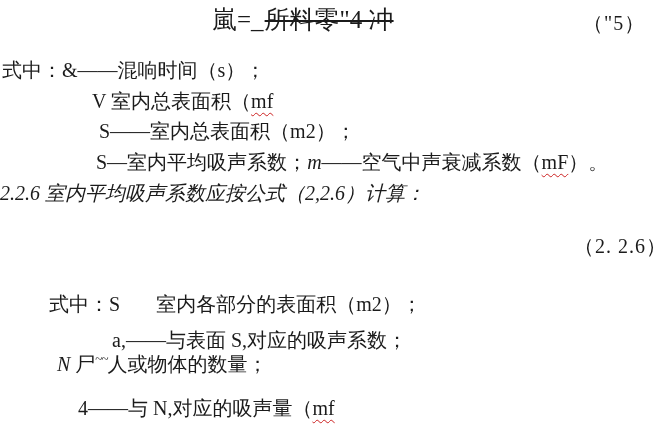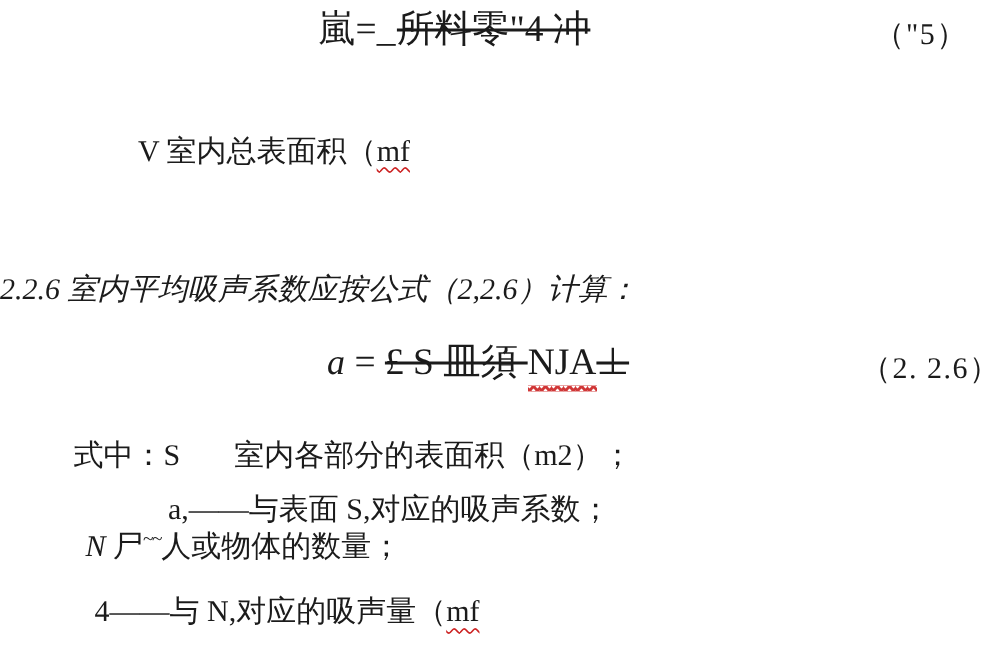--- a/index.html
+++ b/index.html
@@ -87,41 +87,43 @@
 </head>
 <body>
 
 <div class="page">
 
   <div class="line formula" style="left:212px; top:4px;">
     <span>嵐=</span><span class="underscore">_</span><span class="strike">所料零"4 冲</span>
   </div>
   <div class="line eqno" style="left:583px; top:10px;">（"5）</div>
 
+  <div class="line" style="left:2px; top:57px;">式中：&amp;——混响时间（s）；</div>
 
   <div class="line" style="left:92px; top:88px;">
     <span>V 室内总表面积（</span><span class="wavy">mf</span>
   </div>
 
+  <div class="line" style="left:99px; top:118px;">S——室内总表面积（m2）；</div>
 
+  <div class="line" style="left:96px; top:149px;">
+    <span>S—室内平均吸声系数；</span><span class="italic">m</span><span>——空气中声衰减系数（</span><span class="wavy">mF</span><span>）。</span>
+  </div>
 
   <div class="line" style="left:0px; top:180px;font-style:italic;">2.2.6 室内平均吸声系数应按公式（2,2.6）计算：</div>
 
-  <div class="line formula" style="left:218px; top:226px;">
-    <span class="var">a</span><span> = </span><span class="strike"><span>£ S 皿須 </span><span class="wavy-under">NJA</span><span>⊥</span></span>
-  </div>
   <div class="line eqno" style="left:574px; top:233px;">（2. 2.6）</div>
 
   <div class="line" style="left:2px; top:291px;margin-left:47px;">
     <span>式中：S</span><span class="gap"></span><span>室内各部分的表面积（m2）；</span>
   </div>
 
   <div class="line" style="left:72px; top:327px;margin-left:40px;">a,——与表面 S,对应的吸声系数；</div>
 
   <div class="line" style="left:57px; top:346px;">
     <span class="italic">N</span><span> 尸</span><span class="sup">~~</span><span>人或物体的数量；</span>
   </div>
 
-  <div class="line" style="left:63px; top:395px;">
+  <div class="line" style="left:78px; top:395px;">
     <span>4——与 N,对应的吸声量（</span><span class="wavy">mf</span>
   </div>
 
 </div>
 
 </body></html>

